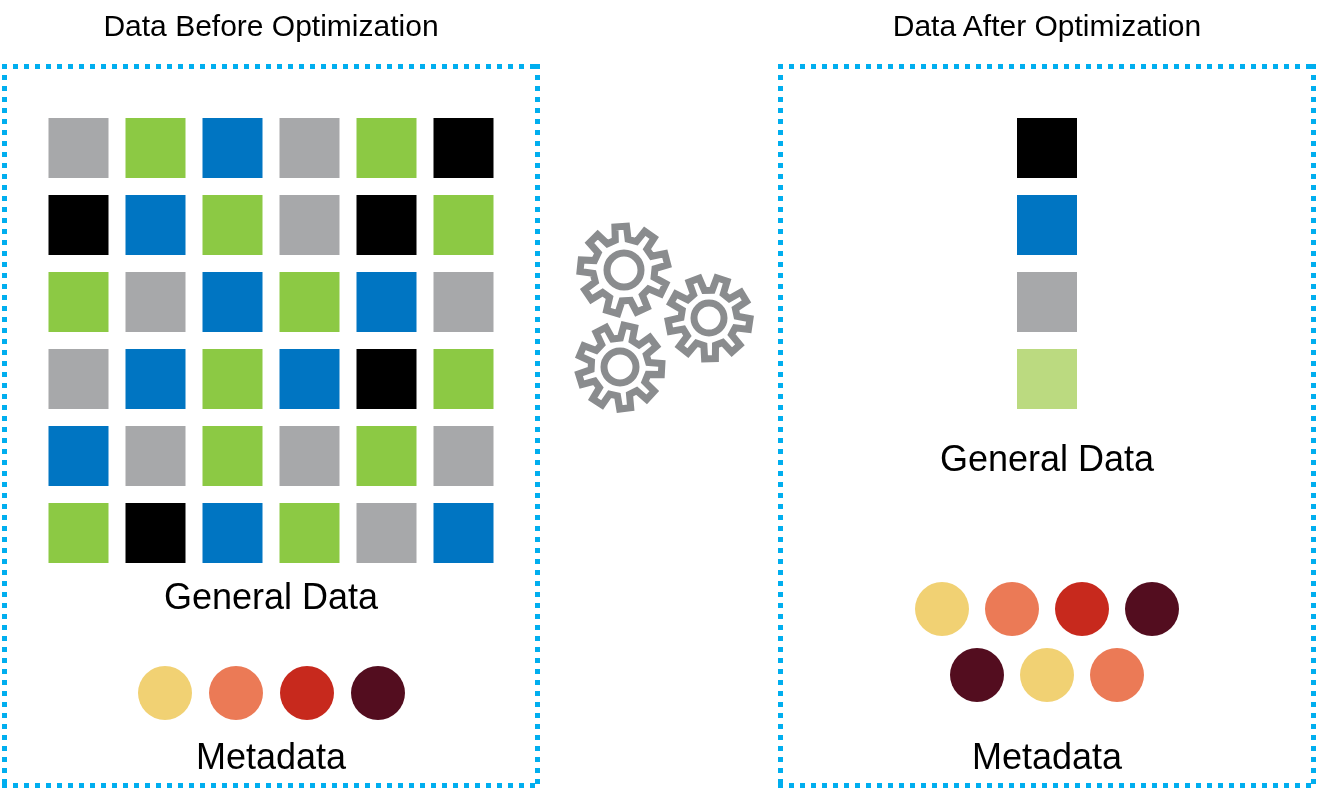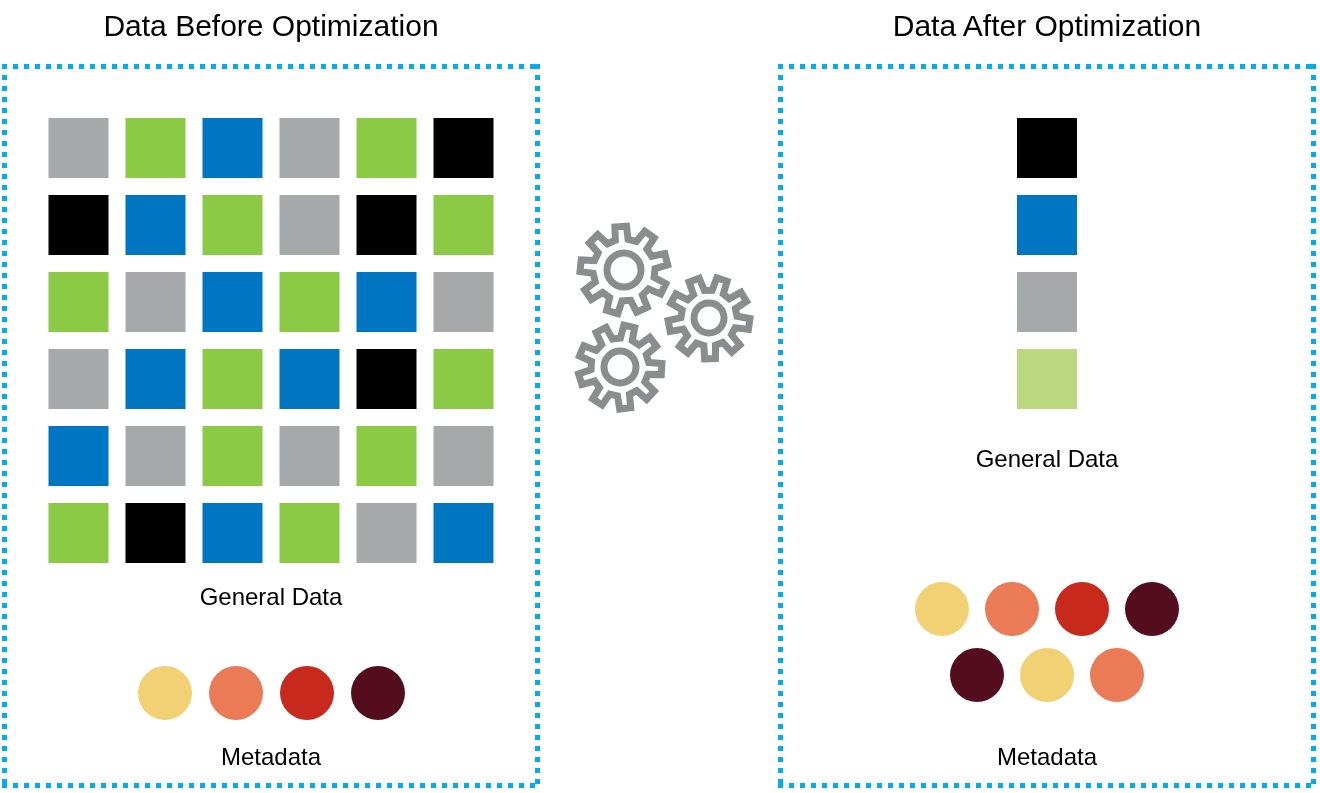--- a/index.html
+++ b/index.html
@@ -34,21 +34,21 @@
     position:absolute;top:54px;left:50%;transform:translateX(-50%);
     display:grid;grid-template-columns:repeat(6,60px);grid-auto-rows:60px;gap:17px;
   }
   .stack{
     position:absolute;top:54px;left:50%;transform:translateX(-50%);
     display:grid;grid-template-columns:60px;grid-auto-rows:60px;gap:17px;
   }
   .cell{width:60px;height:60px;}
   .panel-label{
     position:absolute;width:100%;text-align:center;
-    font-size:24px;line-height:34px;white-space:nowrap;
+    font-size:36px;line-height:34px;white-space:nowrap;
   }
   .before .general-label{top:516px;}
   .before .metadata-label{top:676px;}
   .after .general-label{top:378px;}
   .after .metadata-label{top:676px;}
   .dots{
     position:absolute;top:602px;width:100%;
     display:flex;justify-content:center;gap:17px;
   }
   .dot{width:54px;height:54px;border-radius:50%;}

